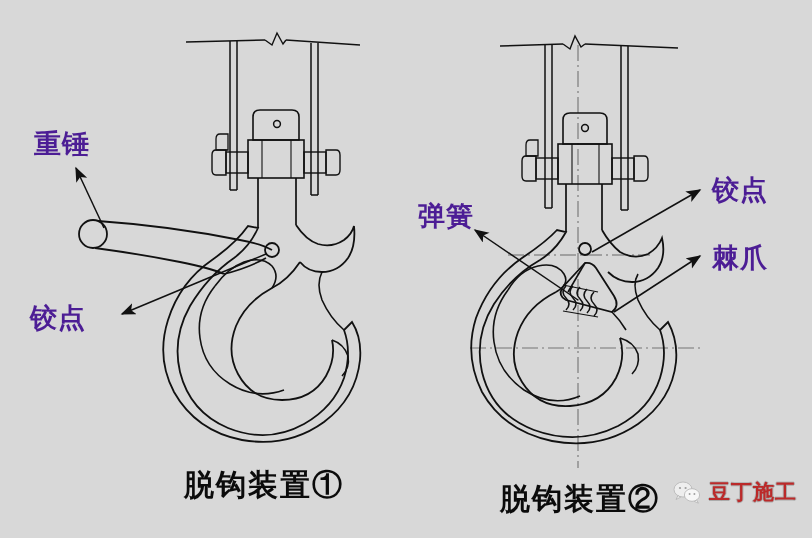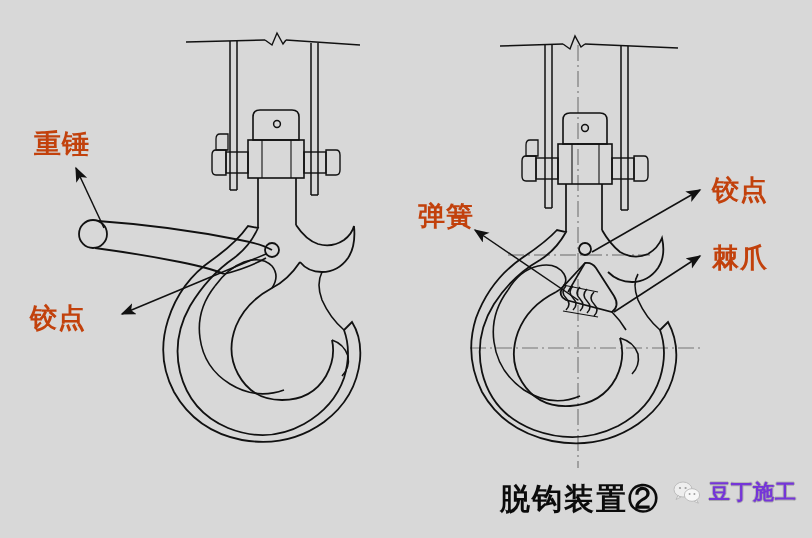--- a/index.html
+++ b/index.html
@@ -20,21 +20,21 @@
     left: 0;
     top: 0;
     width: 812px;
     height: 538px;
   }
   .label {
     position: absolute;
     font-family: "DejaVu Sans", "Liberation Sans", sans-serif;
     font-size: 27px;
     font-weight: 700;
-    color: #c2410c;
+    color: #4c1d95;
     white-space: nowrap;
     letter-spacing: 1px;
   }
   .caption {
     position: absolute;
     font-family: "DejaVu Serif", "Liberation Serif", serif;
     font-size: 30px;
     font-weight: 700;
     color: #0b0b0b;
     white-space: nowrap;
@@ -55,21 +55,21 @@
     top: 478px;
     display: flex;
     align-items: center;
     gap: 7px;
     opacity: 0.92;
   }
   .wm-text {
     font-family: "DejaVu Sans", "Liberation Sans", sans-serif;
     font-size: 21px;
     font-weight: 700;
-    color: #6d28d9;
+    color: #b91c1c;
     text-shadow: 0 1px 0 #a8a8a8, 1px 0 0 #a8a8a8, -1px 0 0 #b5b5b5, 0 -1px 0 #b5b5b5;
     letter-spacing: 1px;
   }
 </style>
 </head>
 <body>
 
 <div id="root">
 
   <svg class="fig-svg" viewBox="0 0 812 538">
@@ -276,20 +276,21 @@
       </g>
     </g>
   </svg>
 
   <div class="label lbl-zhongchui">重锤</div>
   <div class="label lbl-jiaodian1">铰点</div>
   <div class="label lbl-tanhuang">弹簧</div>
   <div class="label lbl-jiaodian2">铰点</div>
   <div class="label lbl-jizhua">棘爪</div>
 
+  <div class="caption cap1">脱钩装置①</div>
   <div class="caption cap2">脱钩装置②</div>
 
   <div class="watermark">
     <svg width="30" height="24" viewBox="0 0 30 24">
       <ellipse cx="11" cy="9.5" rx="9" ry="7.5" fill="#f0f0f0" stroke="#b0b0b0" stroke-width="0.8"></ellipse>
       <path d="M6,15.5 L4,19.5 L8.6,17.2 Z" fill="#f0f0f0" stroke="#b0b0b0" stroke-width="0.8"></path>
       <circle cx="8" cy="8" r="1.1" fill="#9a9a9a"></circle>
       <circle cx="13.6" cy="8" r="1.1" fill="#9a9a9a"></circle>
       <ellipse cx="20" cy="15" rx="7.6" ry="6.3" fill="#fafafa" stroke="#b0b0b0" stroke-width="0.8"></ellipse>
       <path d="M24.6,20 L26.4,23.2 L22.4,21.4 Z" fill="#fafafa" stroke="#b0b0b0" stroke-width="0.8"></path>

